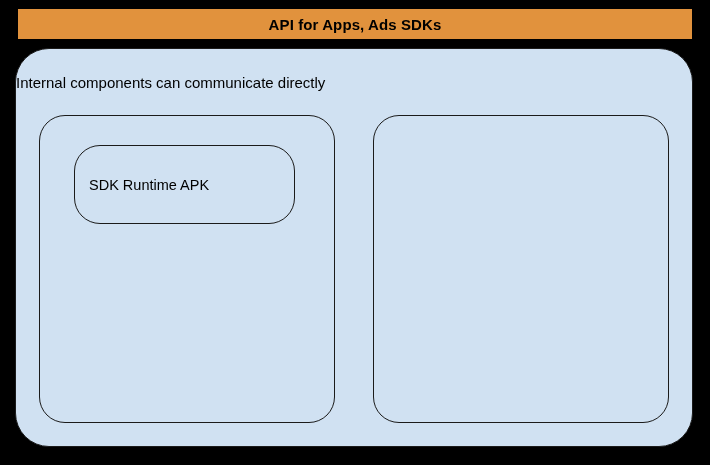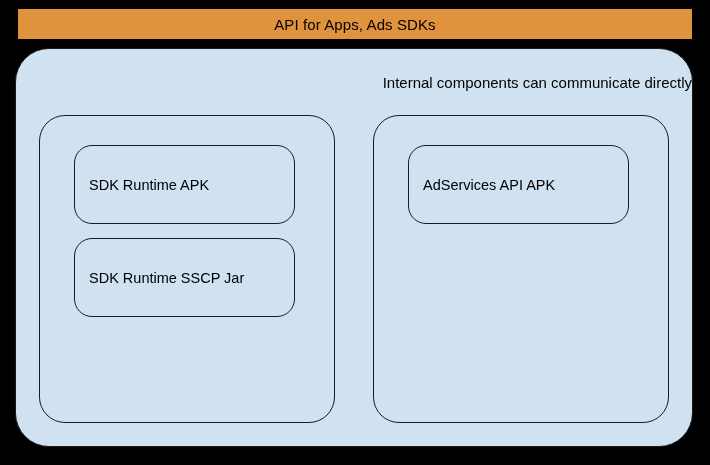--- a/index.html
+++ b/index.html
@@ -25,20 +25,21 @@
   .banner {
     position: absolute;
     left: 18px;
     top: 9px;
     width: 674px;
     height: 30px;
     background: #e1923d;
     display: flex;
     align-items: center;
     justify-content: center;
+    font-weight: bold;
   }
   .banner-label {
     font-size: 15px;
     color: #000000;
     line-height: 1;
     letter-spacing: 0.1px;
     white-space: nowrap;
   }
 
   
@@ -51,21 +52,21 @@
     background: #d0e1f2;
     border: 1px solid #1b1b1b;
     border-radius: 34px;
     box-sizing: border-box;
   }
   .outer-caption {
     position: absolute;
     left: 0;
     top: 26px;
     width: 100%;
-    text-align: right;
+    text-align: left;
     font-size: 15px;
     color: #000000;
     line-height: 1;
   }
 
   
   .group {
     position: absolute;
     top: 66px;
     width: 296px;
@@ -79,21 +80,21 @@
   .group-right { left: 357px; }
 
   
   .card {
     position: absolute;
     left: 34px;
     width: 221px;
     height: 79px;
     background: #d0e1f2;
     border: 1px solid #1b1b1b;
-    border-radius: 18px;
+    border-radius: 26px;
     box-sizing: border-box;
     display: flex;
     align-items: center;
   }
   .card:nth-of-type(1) { top: 29px; }
   .card:nth-of-type(2) { top: 122px; }
   .card:nth-of-type(3) { top: 215px; }
 
   .card-label {
     padding: 0 14px;
@@ -113,25 +114,19 @@
   </div>
 
   <div class="outer">
 
     <div class="outer-caption">Internal components can communicate directly</div>
 
     <div class="group group-left">
       <div class="card">
         <span class="card-label">SDK Runtime APK</span>
       </div>
-      <div class="card">
-        <span class="card-label">SDK Runtime SSCP Jar</span>
-      </div>
     </div>
 
     <div class="group group-right">
-      <div class="card">
-        <span class="card-label">AdServices API APK</span>
-      </div>
     </div>
 
   </div>
 </div>
 
 </body></html>

